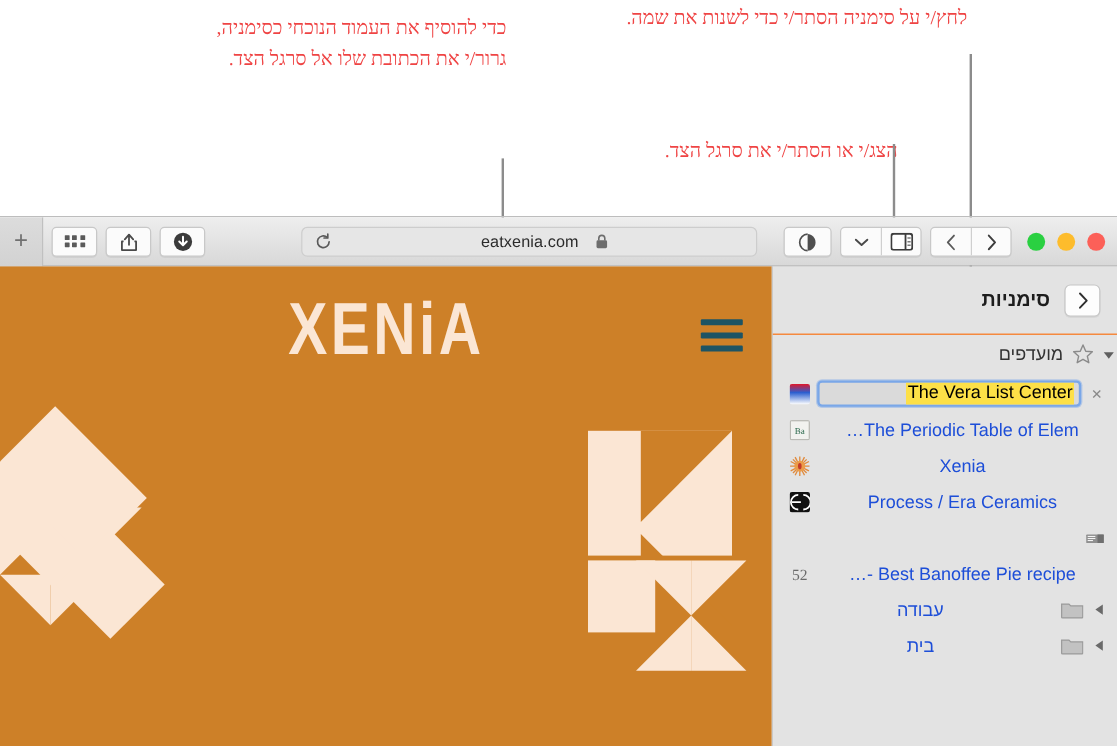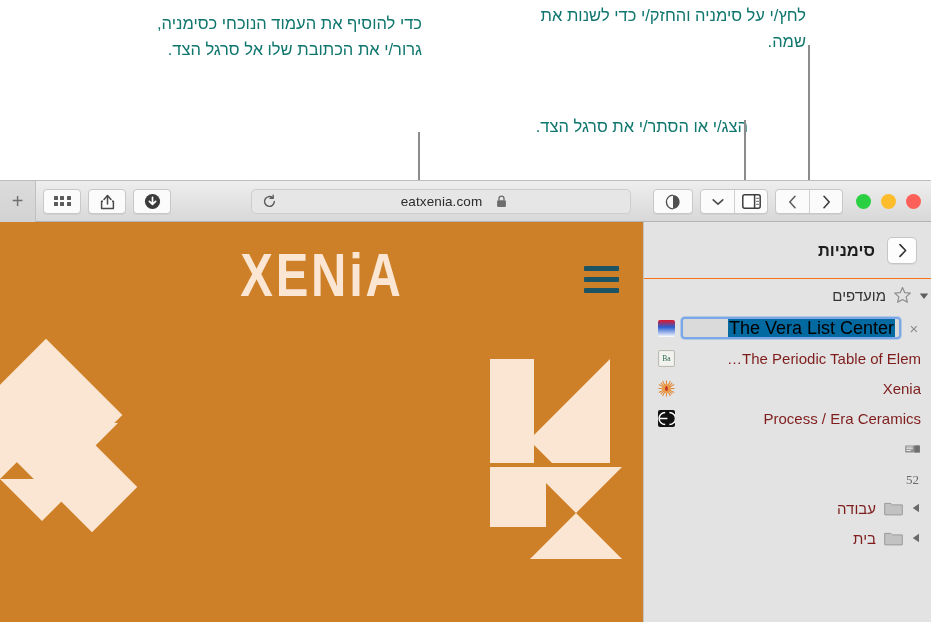--- a/index.html
+++ b/index.html
@@ -9,24 +9,24 @@
     font-family: "Liberation Sans", sans-serif;
     overflow: hidden;
   }
   #root { position: relative; width: 931px; height: 622px; background:#fff; }
 
   
   .callout {
     position: absolute;
     direction: rtl;
     text-align: right;
-    color: #0f766e;
+    color: #ef4444;
     font-size: 16.5px;
     line-height: 26px;
-    font-family: Liberation Sans, sans-serif;
+    font-family: Liberation Serif, serif;
     white-space: pre-line;
   }
   #callout-left  { left: 150px; top: 10px;  width: 272px; }
   #callout-mid-1 { left: 520px; top: 2px;   width: 286px; }
   #callout-mid-2 { left: 520px; top: 84px;  width: 228px; margin-top: 29px; }
 
   .leader {
     position: absolute;
     width: 1.6px;
     background: #8c8c8c;
@@ -212,62 +212,62 @@
 
   #bookmark-list { flex: 1; padding-top: 1px; }
   .bm-row {
     height: 30px;
     display: flex; align-items: center;
     padding: 0 10px 0 14px;
     gap: 8px;
     cursor: default;
   }
   .bm-label {
-    font-size: 15px; color: #7f1d1d;
+    font-size: 15px; color: #1d4ed8;
     white-space: nowrap; overflow: hidden; text-overflow: ellipsis;
-    flex: 1; text-align: right;
+    flex: 1; text-align: center;
   }
   .favicon { width: 17px; height: 17px; flex: none; display:block; border-radius:2px; }
 
   
   .bm-row.editing { gap: 6px; }
   #rename-field {
     flex: 1;
     height: 22px;
     background: #dadada;
     border: 2px solid #7aa7e8;
     border-radius: 4px;
     box-shadow: 0 0 0 1px rgba(122,167,232,.45);
     display: flex; align-items: center; justify-content: flex-start;
     padding: 0 4px;
     overflow: hidden;
   }
   #rename-text {
-    background: #0369a1;
+    background: #fde047;
     color: #000;
-    font-size: 18px;
+    font-size: 15px;
     line-height: 18px;
     white-space: nowrap;
     padding: 1px 1px;
     direction: ltr;
   }
   #remove-x {
     width: 14px; text-align: center;
     color: #8a8a8a; font-size: 15px; line-height: 1;
     cursor: default; flex: none;
   }
   .disc { flex: none; width: 10px; display: flex; align-items: center; justify-content: center; cursor: default; }
 </style>
 </head>
 <body>
 
 <div id="root">
 
   <div class="callout" id="callout-left">כדי להוסיף את העמוד הנוכחי כסימניה, גרור/י את הכתובת שלו אל סרגל הצד.</div>
-  <div class="callout" id="callout-mid-1">לחץ/י על סימניה והחזק/י כדי לשנות את שמה.</div>
+  <div class="callout" id="callout-mid-1">לחץ/י על סימניה הסתר/י כדי לשנות את שמה.</div>
   <div class="callout" id="callout-mid-2">הצג/י או הסתר/י את סרגל הצד.</div>
 
   <div class="leader" id="leader-1"></div>
   <div class="leader" id="leader-2"></div>
   <div class="leader" id="leader-3"></div>
 
   <div id="window">
 
     <div id="toolbar">
 
@@ -483,20 +483,21 @@
               <g fill="#f3f3f3">
                 <rect x="2.4" y="6.6" width="6.4" height="0.9"></rect>
                 <rect x="2.4" y="8.3" width="6.4" height="0.9"></rect>
                 <rect x="2.4" y="10.0" width="4.4" height="0.9"></rect>
               </g>
               <path d="M10.6 5.4 L15.8 5.4 L15.8 12.6 L10.6 12.6 Z" fill="#6f6f6f"></path>
             </svg>
           </div>
 
           <div class="bm-row">
+            <span class="bm-label">Best Banoffee Pie recipe -…</span>
             <svg class="favicon" viewBox="0 0 17 17">
               <text x="8.5" y="13.6" font-family="Liberation Serif, serif" font-size="13" fill="#6a6a6a" text-anchor="middle">52</text>
             </svg>
           </div>
 
           <div class="bm-row">
             <span class="disc">
               <svg width="8" height="10" viewBox="0 0 8 10">
                 <path d="M7 0.8 L7 9.2 L0.8 5 Z" fill="#6a6a6a"></path>
               </svg>

